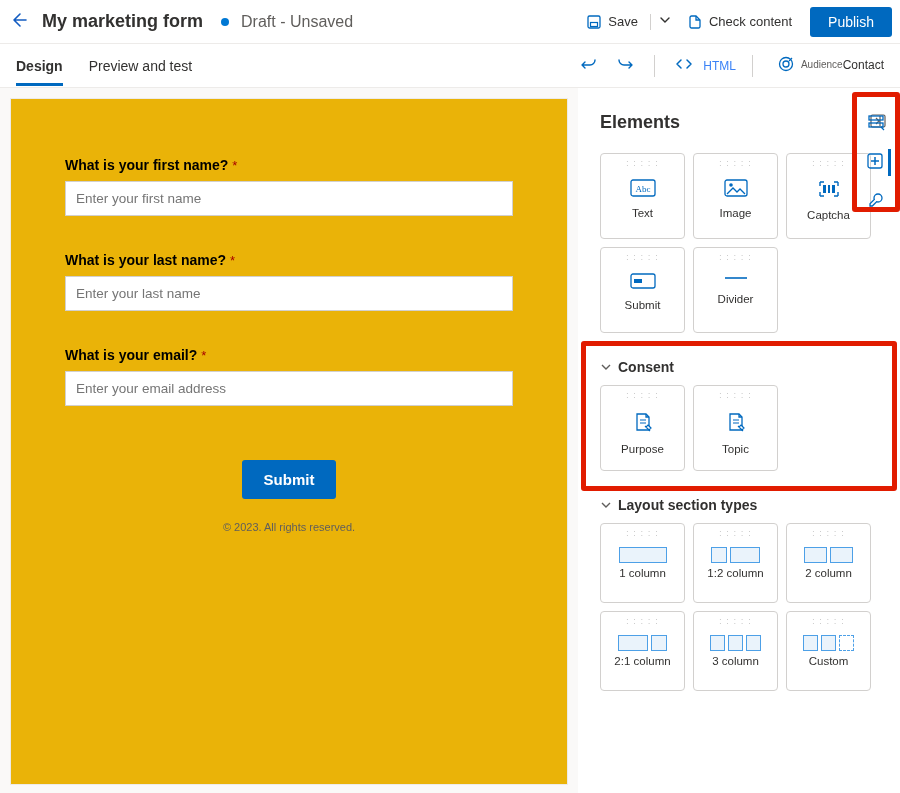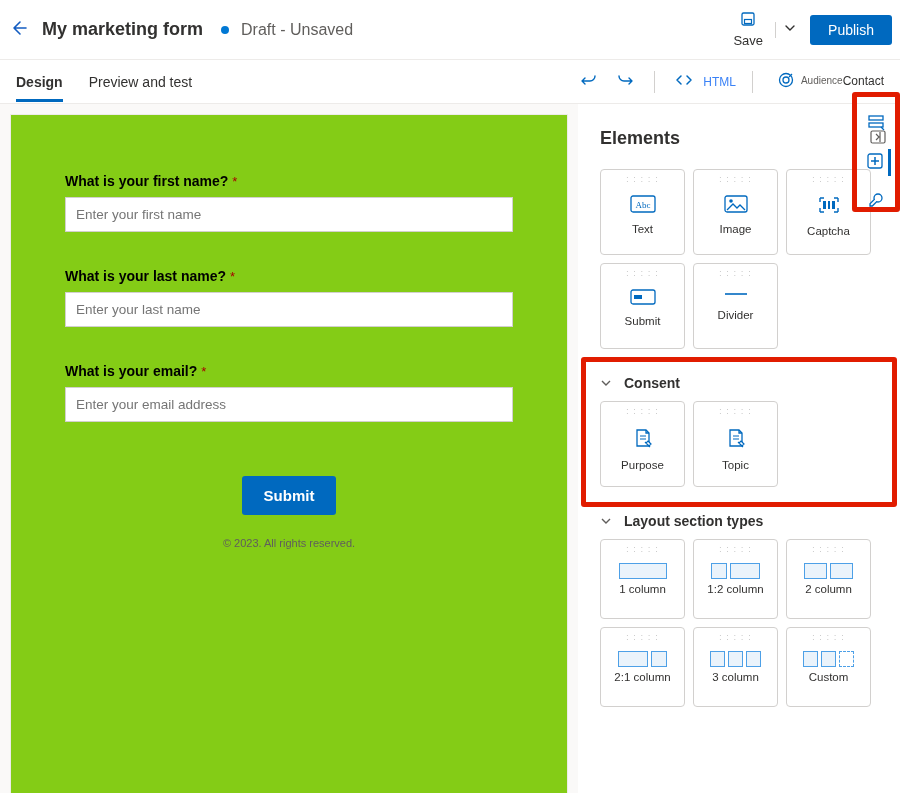--- a/index.html
+++ b/index.html
@@ -22,21 +22,21 @@
     border-bottom: 1px solid #edebe9;
   }
   .back-arrow { color: #135cc1; padding: 4px 8px 4px 0; cursor: pointer; }
   .page-title { font-size: 18px; font-weight: 600; margin: 0 18px 0 6px; }
   .status-dot { width: 8px; height: 8px; border-radius: 50%; background: #0078d4; display: inline-block; margin-right: 6px; }
   .status-txt { color: #605e5c; font-size: 16px; margin-left: 6px; }
   .spacer { flex: 1; }
   .hdr-btn {
     display: inline-flex; align-items: center; gap: 6px;
     padding: 5px 10px; cursor: pointer; border-radius: 2px;
-    color: #323130; font-size: 13px; flex-direction: column;
+    color: #323130; font-size: 13px;
   }
   .hdr-btn .ic { color: #0069bf; display:inline-flex; }
   .vline { width: 1px; height: 16px; background: #d2d0ce; margin: 0 2px; }
   .chev { color: #323130; padding: 0 6px; cursor:pointer; }
   .pub-btn {
     background: #0069bf; color: #fff; padding: 7px 18px;
     border-radius: 3px; cursor: pointer; font-size: 14px; margin-left: 8px;
   }
 
   
@@ -58,21 +58,21 @@
 
   
   .body {
     display: flex; height: calc(793px - 42px - 44px);
     background: #faf9f8;
   }
 
   
   .canvas {
     margin: 10px; flex: 1;
-    background: #84cc16; border: 1px solid #edebe9;
+    background: #eab308; border: 1px solid #edebe9;
     padding: 58px 54px 30px 54px;
     overflow: auto;
   }
   .fld-lbl { font-size: 14px; font-weight: 600; color: #000; }
   .req { color: #a80000; font-weight: normal; margin-left: 4px; }
   .fld-in {
     width: 100%; padding: 9px 10px; margin: 8px 0 36px 0;
     border: 1px solid #d2d0ce; font-size: 13.5px; color: #605e5c;
     background:#fff;
   }
@@ -104,21 +104,21 @@
     border:1px solid #d2d0ce; border-radius:4px;
     height: 86px; display:flex; flex-direction:column;
     align-items:center; justify-content:flex-start;
     padding-top:6px; cursor:grab; background:#fff; position:relative;
   }
   .grip { color:#bfbfbf; font-size:8px; letter-spacing:1.2px; line-height:0.45; margin-bottom:6px;}
   .tile-ic { color:#0069bf; margin: 6px 0 6px 0; display:flex; }
   .tile-lbl { font-size:11.5px; color:#323130; margin-top:4px; }
 
   .sec-head {
-    display:flex; align-items:center; gap:12px;
+    display:flex; align-items:center; gap:6px;
     padding: 12px 22px 10px 22px; font-size:14px; font-weight:600;
   }
   .sec-chev { color:#605e5c; display:inline-flex; }
 
   
   .layout-grid .tile { height: 80px; }
   .cols { display:flex; gap:3px; margin-top:4px; }
   .cbox { border:1px solid #4da0e7; background:#eaf3fb; height:16px; }
   .cdash { border:1px dashed #4da0e7; background:#fff; }
 
@@ -166,20 +166,29 @@
             <rect x="4.5" y="8.5" width="7" height="4" stroke="currentColor" stroke-width="1.2"></rect>
           </svg>
       </span>
       <span>Save</span>
     </span>
     <span class="vline"></span>
     <span class="chev">
       <svg width="12" height="12" viewBox="0 0 12 12">
           <path d="M2 4l4 4 4-4" stroke="currentColor" stroke-width="1.4" fill="none" stroke-linecap="round"></path>
         </svg>
+    </span>
+    <span class="hdr-btn">
+      <span class="ic">
+        <svg width="16" height="16" viewBox="0 0 16 16" fill="none">
+            <path d="M9 2H4.5A1.5 1.5 0 003 3.5v9A1.5 1.5 0 004.5 14H11.5A1.5 1.5 0 0013 12.5V6l-4-4z" stroke="currentColor" stroke-width="1.3"></path>
+            <path d="M9 2v4h4" stroke="currentColor" stroke-width="1.3"></path>
+          </svg>
+      </span>
+      <span>Check content</span>
     </span>
     <span class="pub-btn">Publish</span>
   </div>
 
   <div class="tabs">
     <span class="tab active">Design</span>
     <span class="tab">Preview and test</span>
     <div class="tabs-right">
       <span class="undo-ic">
         <svg width="18" height="18" viewBox="0 0 18 18" fill="none">

